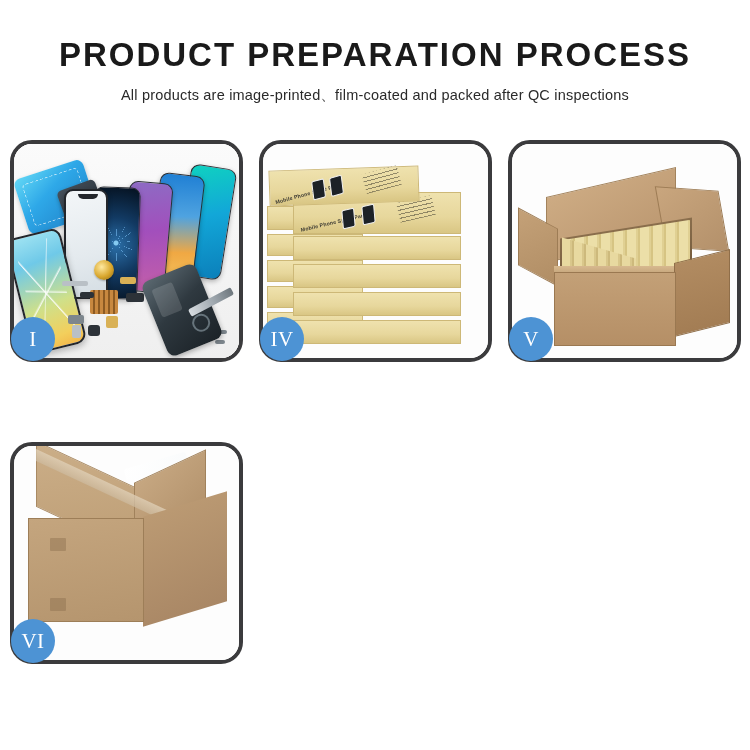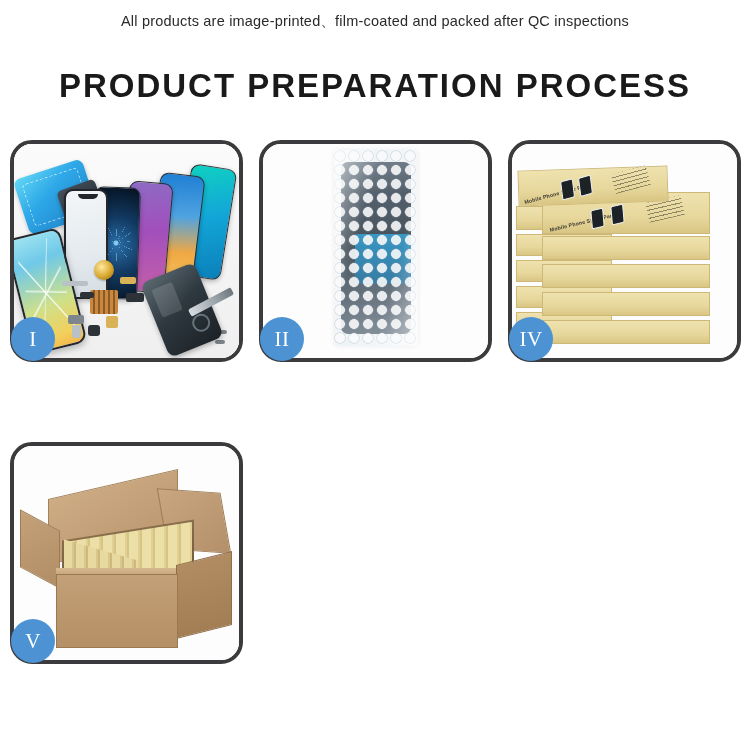--- a/index.html
+++ b/index.html
@@ -376,22 +376,22 @@
     background: linear-gradient(120deg, rgba(255,255,255,.9), rgba(240,245,248,.35));
     transform: rotate(-16deg); border-radius:3px;
   }
 </style>
 </head>
 <body>
 
 <div id="page">
 
   <div id="header">
+    <div id="title">PRODUCT PREPARATION PROCESS</div>
     <div id="subtitle">All products are image-printed、film-coated and packed after QC inspections</div>
-    <div id="title">PRODUCT PREPARATION PROCESS</div>
   </div>
 
   <div id="grid">
 
     <div class="panel">
       <div class="panel-clip">
         <div class="p1-bg"></div>
         <div class="adhesive"></div>
         <div class="adhesive-dark"></div>
         <div class="phone ph-teal"></div>
@@ -411,33 +411,20 @@
         <div class="prt" style="left:74px;bottom:22px;width:12px;height:11px;border-radius:3px;"></div>
         <div class="prt grey" style="right:14px;bottom:14px;width:10px;height:4px;"></div>
         <div class="prt grey" style="right:12px;bottom:24px;width:8px;height:4px;"></div>
         <div class="prt gold" style="left:92px;bottom:30px;width:12px;height:12px;border-radius:2px;"></div>
         <div class="housing"></div>
         <div class="tweezer"></div>
       </div>
       <div class="badge">I</div>
     </div>
 
-    <div class="panel">
-      <div class="panel-clip">
-        <div class="bw-bag">
-          <div class="bw-item">
-            <div class="bw-accent"></div>
-          </div>
-          <div class="bw-bubbles2"></div>
-          <div class="bw-bubbles"></div>
-          <div class="bw-sheen"></div>
-        </div>
-      </div>
-      <div class="badge">II</div>
-    </div>
 
 
     <div class="panel">
       <div class="panel-clip">
         <div class="stack">
 
           <div class="kbox" style="left:4px;top:168px;width:96px;height:22px;"></div>
           <div class="kbox" style="left:4px;top:142px;width:96px;height:22px;"></div>
           <div class="kbox" style="left:4px;top:116px;width:96px;height:22px;"></div>
           <div class="kbox" style="left:4px;top:90px;width:96px;height:22px;"></div>
@@ -474,15 +461,28 @@
         <div class="c5-inner"></div>
         <div class="c5-goods"></div>
         <div class="c5-goods2"></div>
         <div class="c5-rim"></div>
         <div class="c5-side"></div>
         <div class="c5-front"></div>
       </div>
       <div class="badge">V</div>
     </div>
 
+    <div class="panel">
+      <div class="panel-clip">
+        <div class="c6-film"></div>
+        <div class="c6-top"></div>
+        <div class="c6-top2"></div>
+        <div class="c6-tape"></div>
+        <div class="c6-side"></div>
+        <div class="c6-front"></div>
+        <div class="c6-tab" style="left:36px;top:92px;"></div>
+        <div class="c6-tab" style="left:36px;top:152px;"></div>
+      </div>
+      <div class="badge">VI</div>
+    </div>
 
   </div>
 </div>
 
 </body></html>

